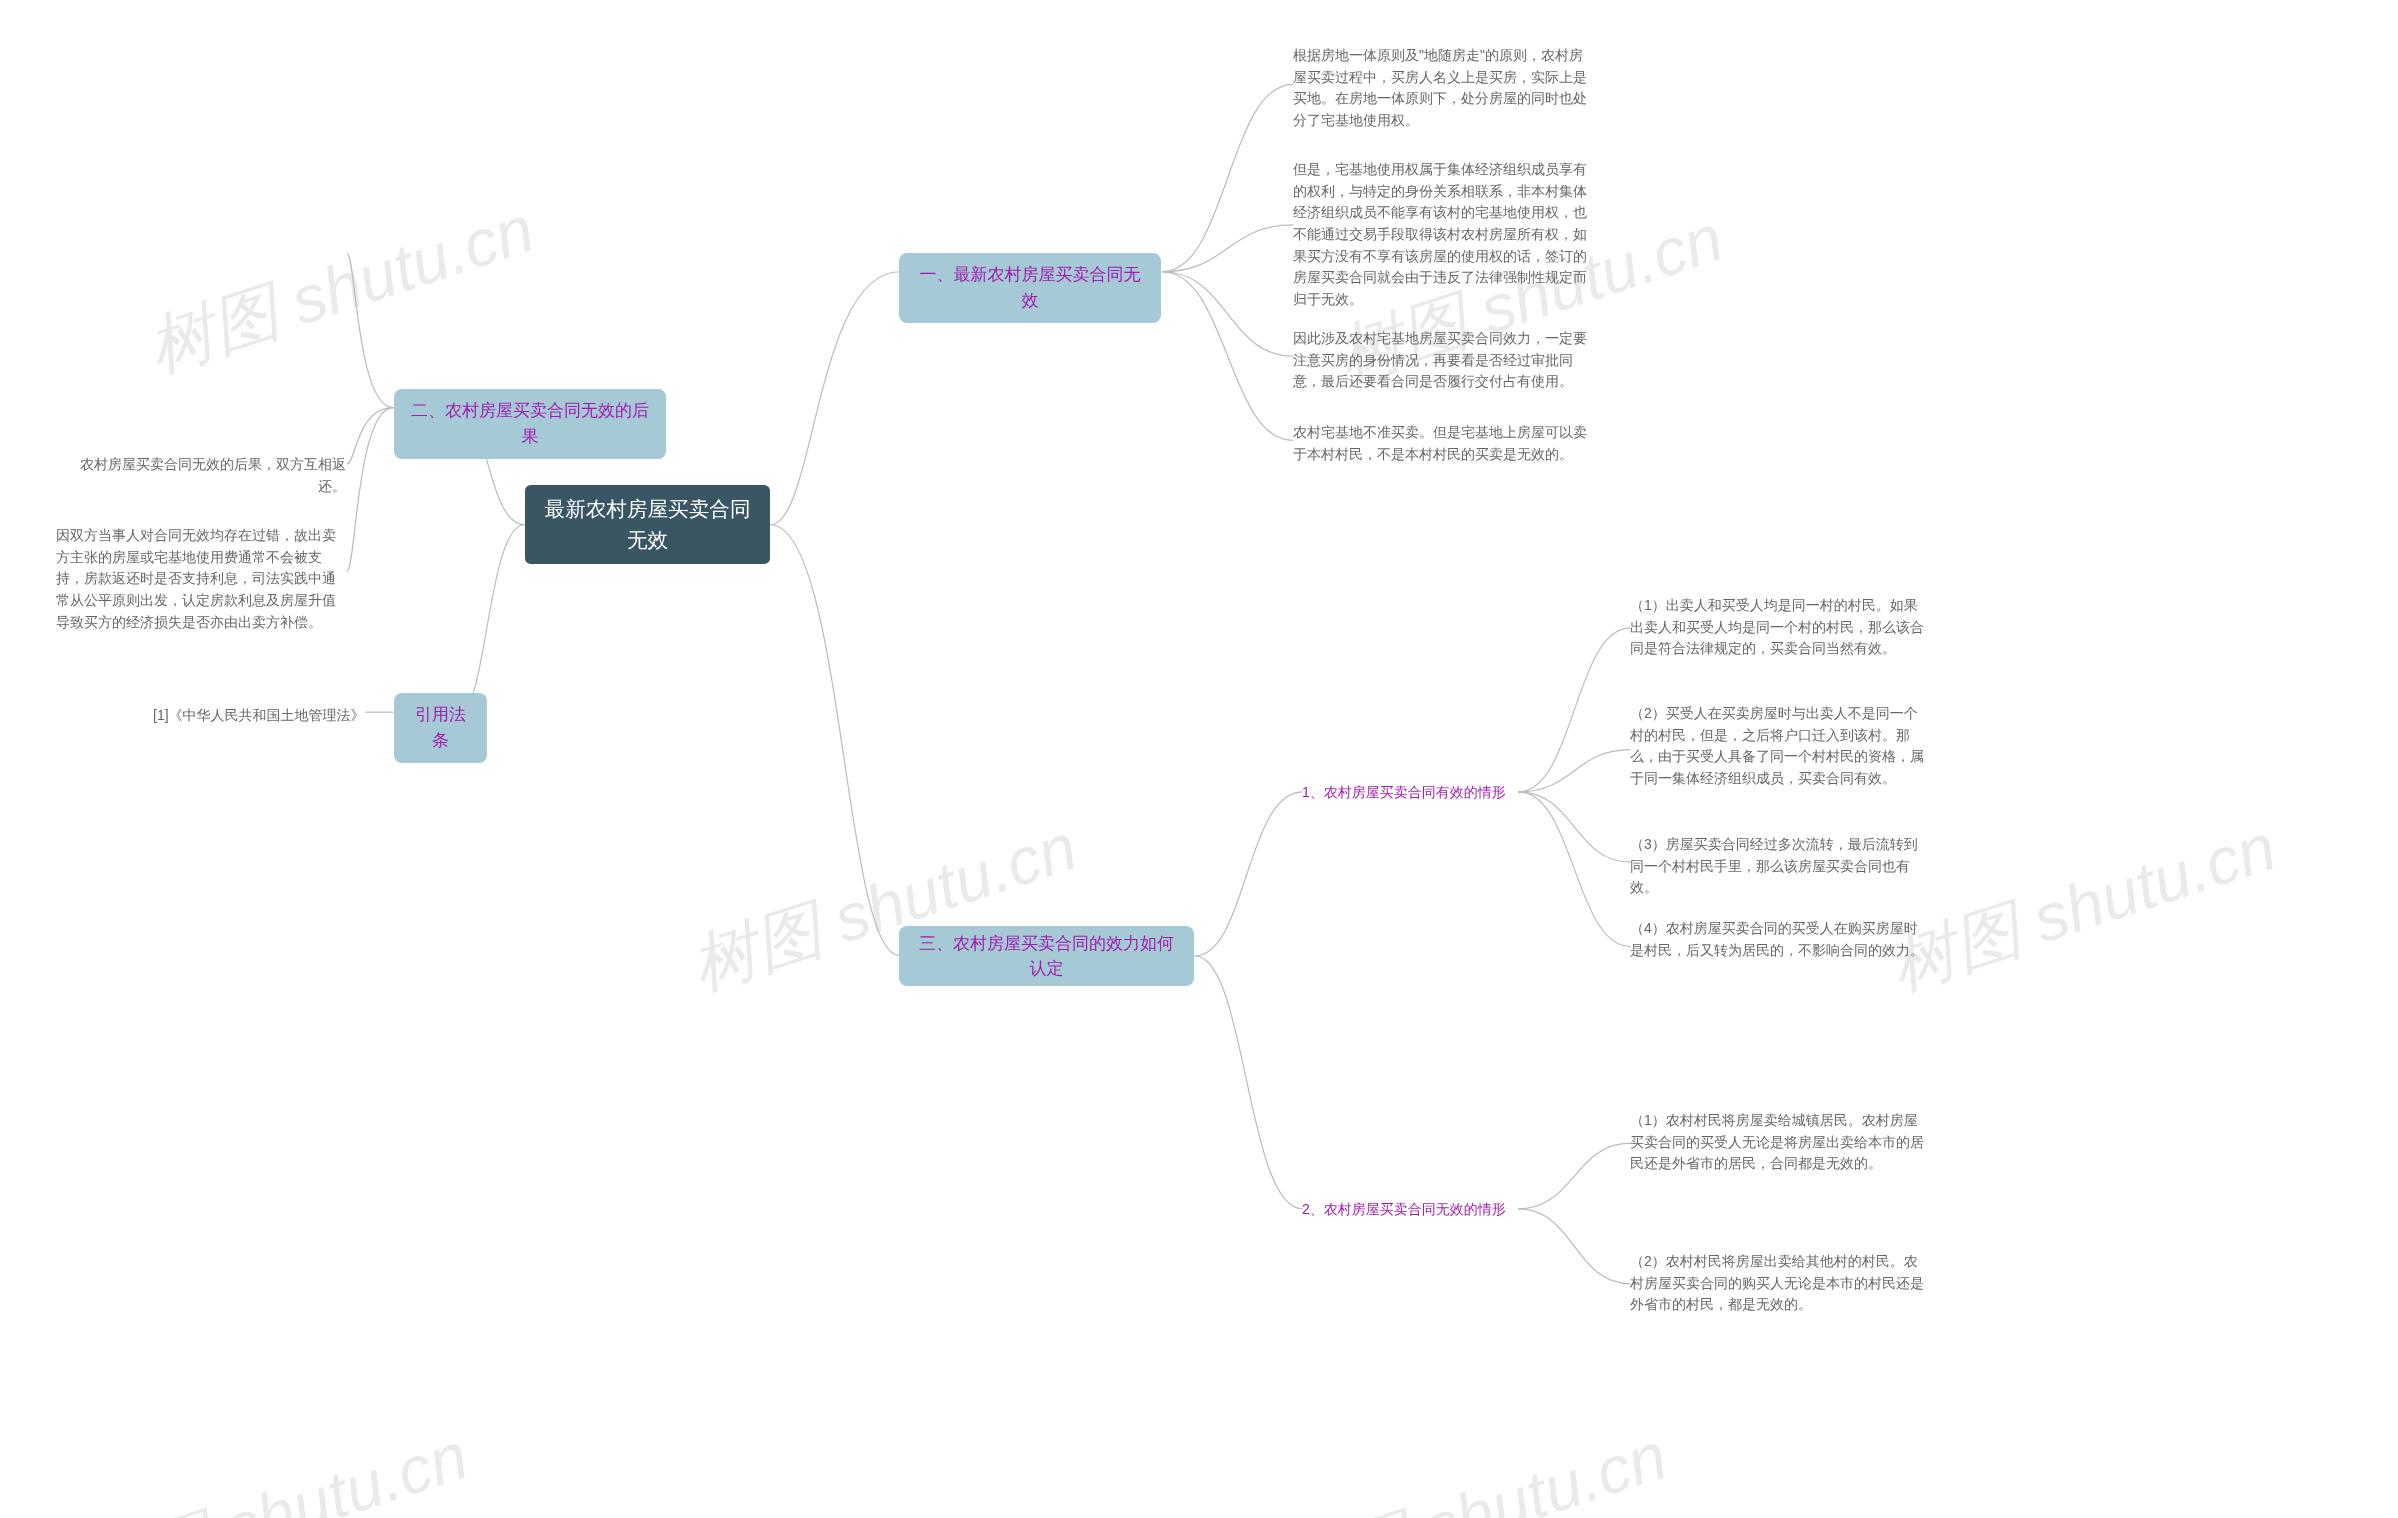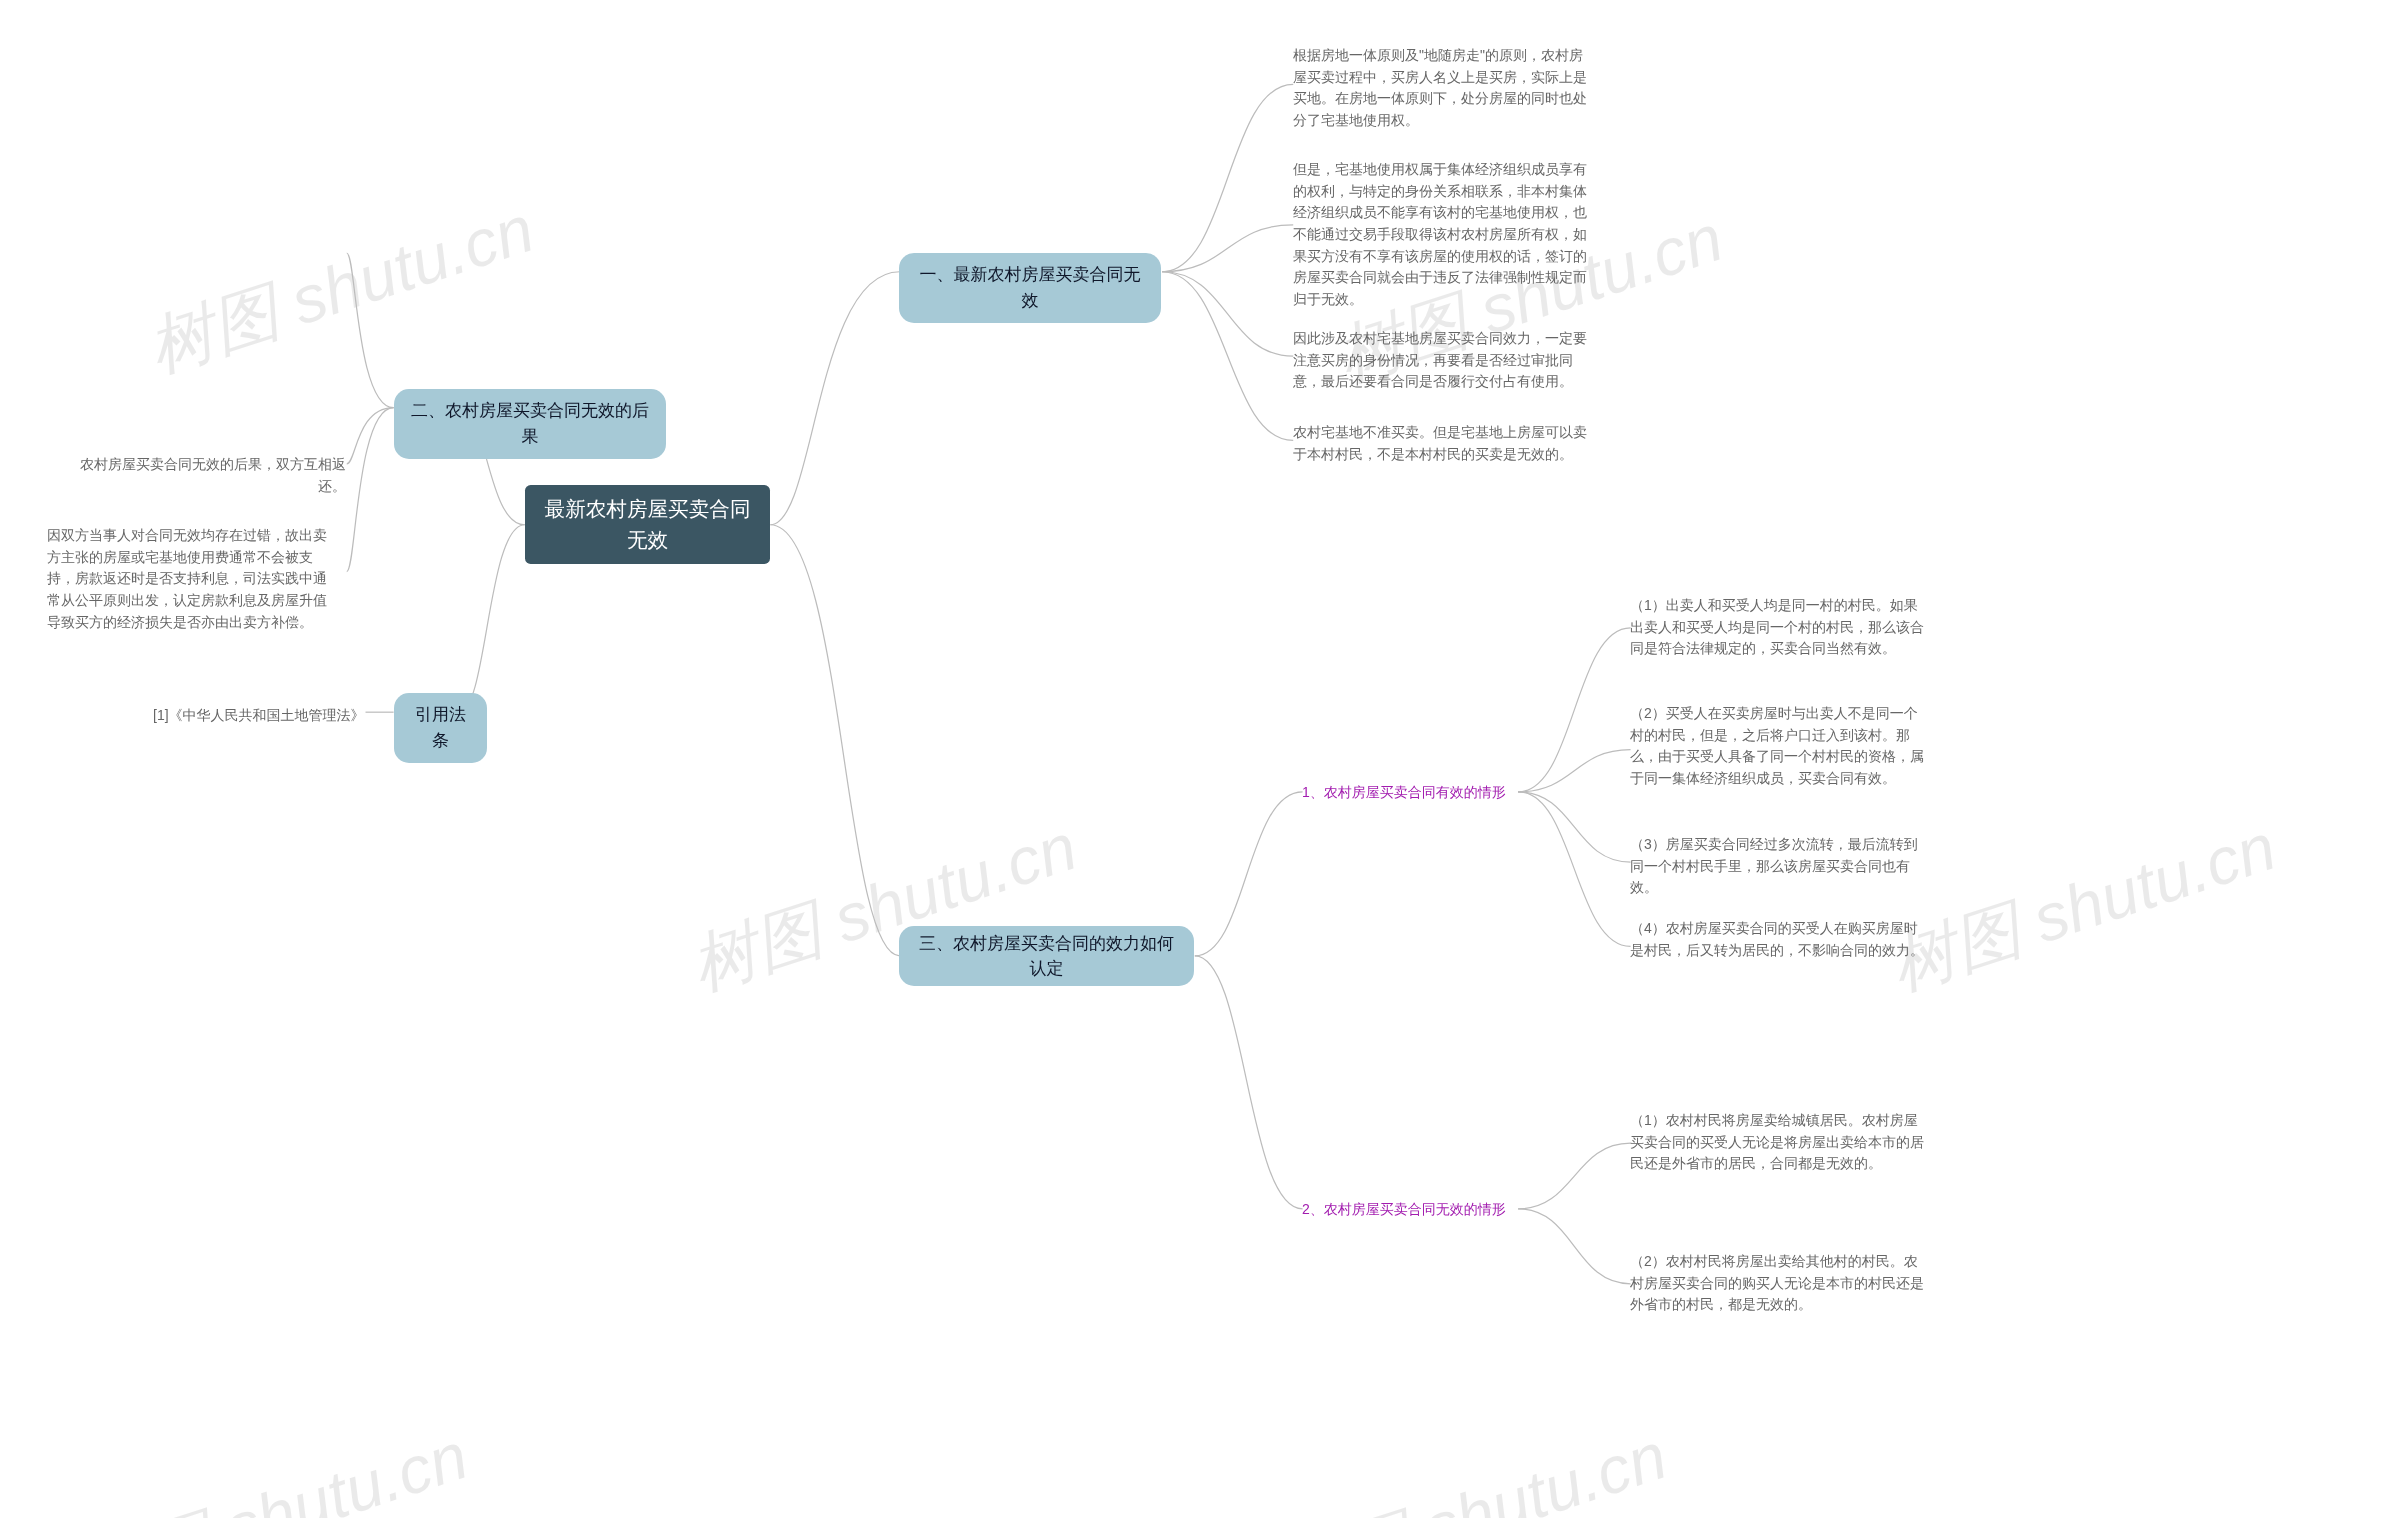--- a/index.html
+++ b/index.html
@@ -3,23 +3,23 @@
 <meta charset="utf-8">
 <style>
   html,body{margin:0;padding:0;width:2399px;height:1519px;background:#fff;
     font-family:"Microsoft YaHei","PingFang SC","Hiragino Sans GB",sans-serif;
     color:#666;overflow:hidden;}
   .canvas{position:relative;width:2399px;height:1519px;}
   .node{position:absolute;box-sizing:border-box;}
   .root{background:#3b5663;color:#fff;font-size:20.6px;line-height:1.5;
     display:flex;align-items:center;justify-content:center;text-align:center;
     border-radius:5.6px;padding:16px 19px;}
-  .branch{background:#a6c9d6;color:#0f172a;font-size:17px;line-height:1.5;
+  .branch{background:#a6c9d6;color:#a21caf;font-size:17px;line-height:1.5;
     display:flex;align-items:center;justify-content:center;text-align:center;
-    border-radius:15px;padding:9.4px 17px;}
+    border-radius:8px;padding:9.4px 17px;}
   .leaf{color:#666;font-size:14px;line-height:1.55;max-width:300px;}
   .sub{color:#a21caf;font-size:14px;line-height:1.5;}
   svg.lines{position:absolute;top:0;left:0;width:2399px;height:1519px;pointer-events:none;}
   svg.lines path{fill:none;stroke:#bcbcbc;stroke-width:1.3px;}
   .wm{position:absolute;color:#000;opacity:.08;font-size:66px;
     transform:rotate(-18deg);font-style:italic;pointer-events:none;white-space:nowrap;}
 </style>
 </head>
 <body>
 
@@ -66,21 +66,21 @@
   <div class="node root" style="left:525px;top:485px;width:245px;height:79px">最新农村房屋买卖合同无效</div>
 
   <div class="node branch" style="left:899px;top:253px;width:262px">一、最新农村房屋买卖合同无效</div>
   <div class="node leaf" style="left:1293px;top:45px">根据房地一体原则及"地随房走"的原则，农村房屋买卖过程中，买房人名义上是买房，实际上是买地。在房地一体原则下，处分房屋的同时也处分了宅基地使用权。</div>
   <div class="node leaf" style="left:1293px;top:159px">但是，宅基地使用权属于集体经济组织成员享有的权利，与特定的身份关系相联系，非本村集体经济组织成员不能享有该村的宅基地使用权，也不能通过交易手段取得该村农村房屋所有权，如果买方没有不享有该房屋的使用权的话，签订的房屋买卖合同就会由于违反了法律强制性规定而归于无效。</div>
   <div class="node leaf" style="left:1293px;top:328px">因此涉及农村宅基地房屋买卖合同效力，一定要注意买房的身份情况，再要看是否经过审批同意，最后还要看合同是否履行交付占有使用。</div>
   <div class="node leaf" style="left:1293px;top:422px">农村宅基地不准买卖。但是宅基地上房屋可以卖于本村村民，不是本村村民的买卖是无效的。</div>
 
   <div class="node branch" style="left:394px;top:389px;width:272px">二、农村房屋买卖合同无效的后果</div>
   <div class="node leaf" style="left:56px;top:454px;max-width:290px;text-align:right">农村房屋买卖合同无效的后果，双方互相返还。</div>
-  <div class="node leaf" style="left:47px;top:525px;max-width:290px;text-align:left">因双方当事人对合同无效均存在过错，故出卖方主张的房屋或宅基地使用费通常不会被支持，房款返还时是否支持利息，司法实践中通常从公平原则出发，认定房款利息及房屋升值导致买方的经济损失是否亦由出卖方补偿。</div>
+  <div class="node leaf" style="left:56px;top:525px;max-width:290px;text-align:left">因双方当事人对合同无效均存在过错，故出卖方主张的房屋或宅基地使用费通常不会被支持，房款返还时是否支持利息，司法实践中通常从公平原则出发，认定房款利息及房屋升值导致买方的经济损失是否亦由出卖方补偿。</div>
 
   <div class="node branch" style="left:899px;top:926px;width:295px;height:60px">三、农村房屋买卖合同的效力如何认定</div>
 
   <div class="node sub" style="left:1302px;top:782px">1、农村房屋买卖合同有效的情形</div>
   <div class="node leaf" style="left:1630px;top:595px">（1）出卖人和买受人均是同一村的村民。如果出卖人和买受人均是同一个村的村民，那么该合同是符合法律规定的，买卖合同当然有效。</div>
   <div class="node leaf" style="left:1630px;top:703px">（2）买受人在买卖房屋时与出卖人不是同一个村的村民，但是，之后将户口迁入到该村。那么，由于买受人具备了同一个村村民的资格，属于同一集体经济组织成员，买卖合同有效。</div>
   <div class="node leaf" style="left:1630px;top:834px">（3）房屋买卖合同经过多次流转，最后流转到同一个村村民手里，那么该房屋买卖合同也有效。</div>
   <div class="node leaf" style="left:1630px;top:918px">（4）农村房屋买卖合同的买受人在购买房屋时是村民，后又转为居民的，不影响合同的效力。</div>
 
   <div class="node sub" style="left:1302px;top:1199px">2、农村房屋买卖合同无效的情形</div>

